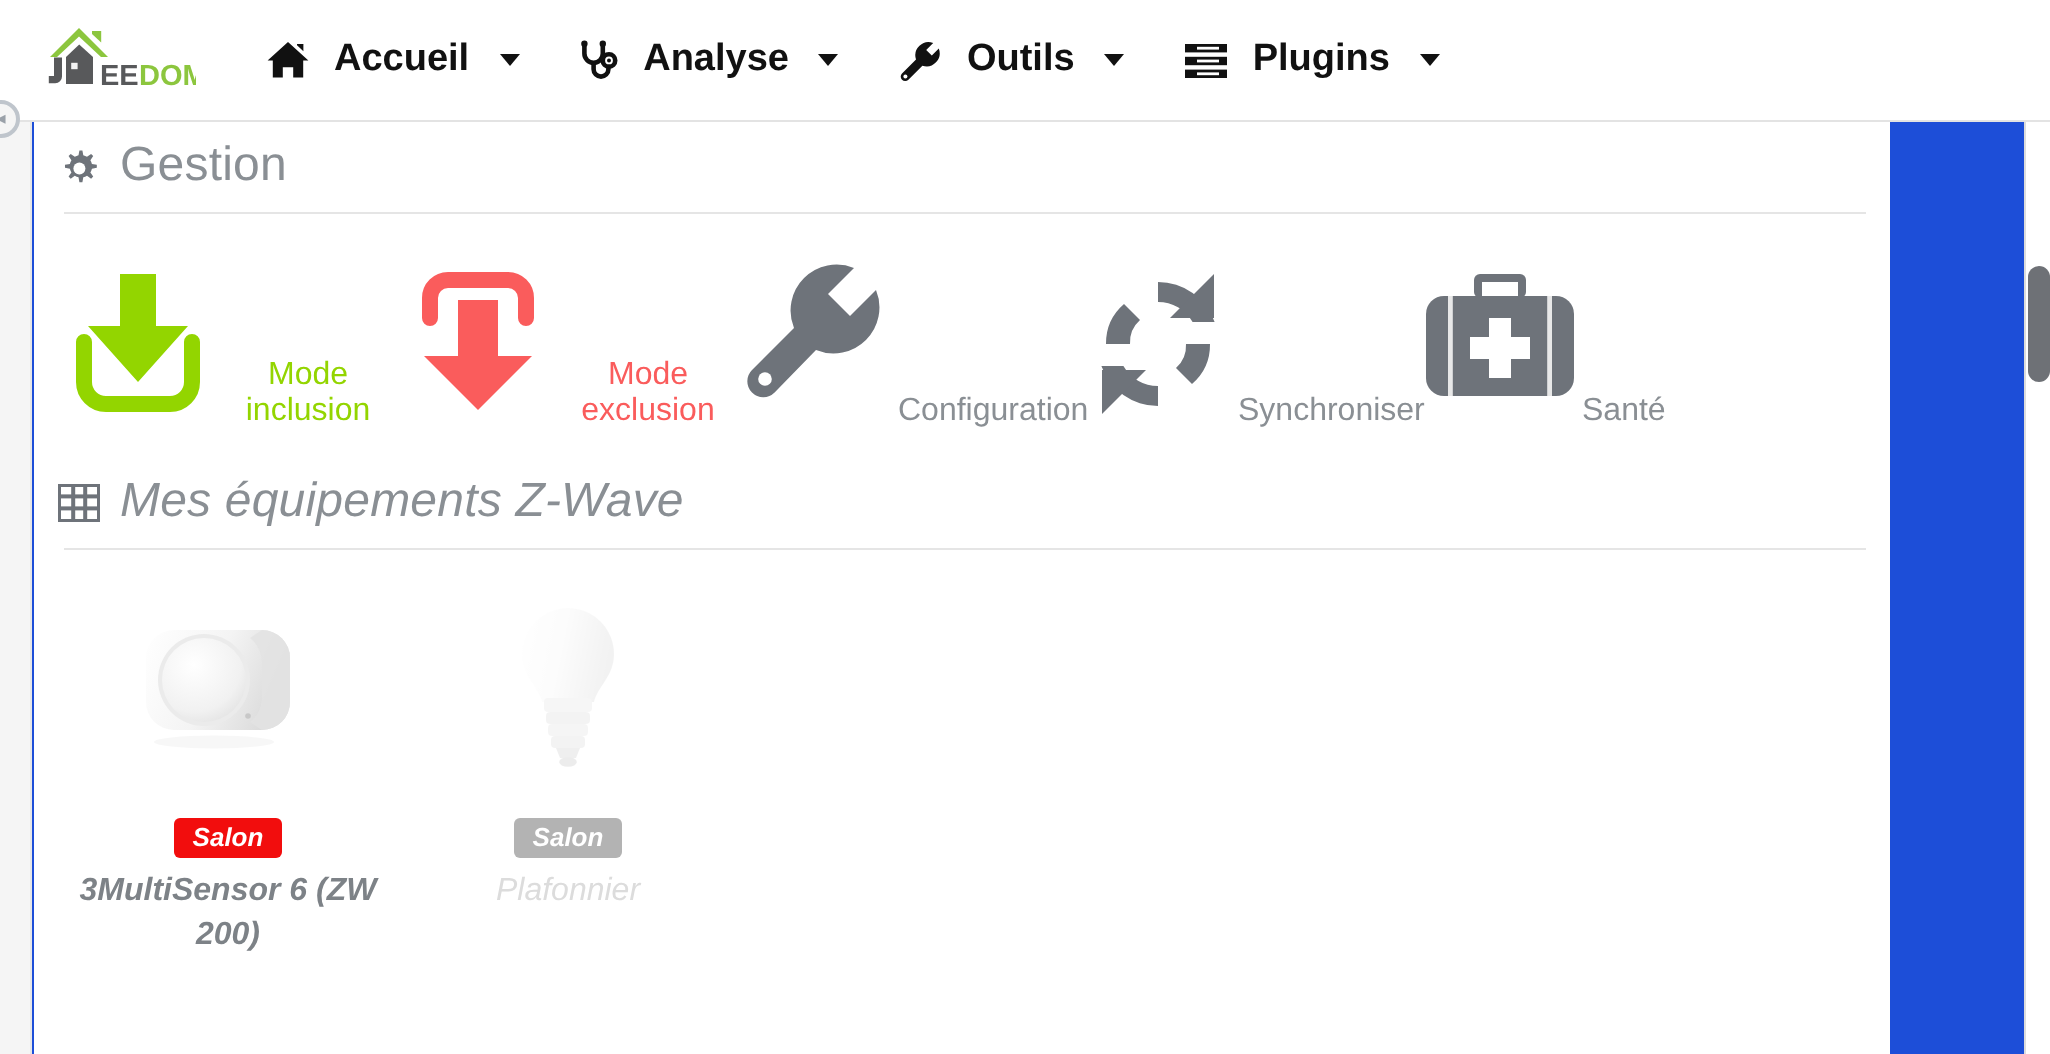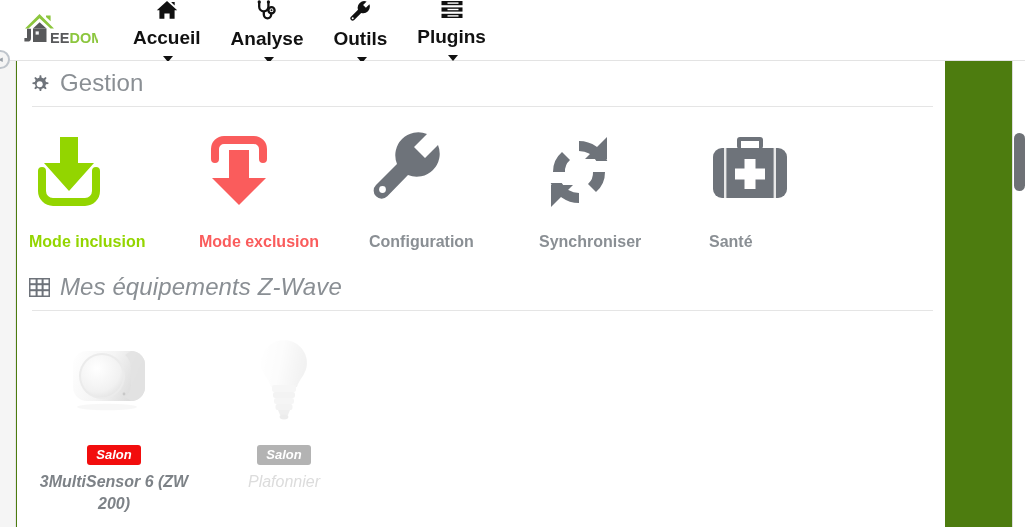--- a/index.html
+++ b/index.html
@@ -2,44 +2,44 @@
 <html><head>
 <meta charset="utf-8">
 <style>
   * { box-sizing: border-box; margin: 0; padding: 0; }
   html, body {
     width: 1025px; height: 527px;
     font-family: "Liberation Sans", sans-serif;
     background: #ffffff;
     overflow: hidden;
   }
-  #app { position: relative; width: 1025px; height: 527px; background:#4d7c0f; }
+  #app { position: relative; width: 1025px; height: 527px; background:#1d4ed8; }
 
   
   .navbar {
     position: absolute; top: 0; left: 0;
     width: 1025px; height: 61px;
     background: #ffffff;
     border-bottom: 1px solid #e3e3e3;
     display: flex; align-items: center;
   }
   .brand {
     position: relative;
     width: 88px; height: 44px;
     margin-left: 12px; margin-right: 18px;
     display: flex; align-items: center;
   }
   .brand svg { display:block; }
 
   .nav-items { display: flex; align-items: center; height: 100%; }
   .nav-item {
-    display: flex; align-items: center; gap: 7px;
+    display: flex; align-items: center; gap: 12px;
     height: 61px; padding: 0 15px;
     color: #111; font-size: 19px; font-weight: bold;
-    cursor: pointer; white-space: nowrap; flex-direction: column;
+    cursor: pointer; white-space: nowrap;
   }
   .nav-item .nav-ico { display: flex; align-items: center; }
   .nav-item .nav-ico svg { display:block; }
   .caret {
     width: 0; height: 0; margin-left: 3px;
     border-left: 5px solid transparent;
     border-right: 5px solid transparent;
     border-top: 6px solid #111;
   }
 
@@ -82,24 +82,23 @@
     margin: 9px 0 0 3px;
   }
 
   
   .tile-row {
     display: flex;
     padding-top: 22px;
   }
   .tile {
     width: 170px;
-    display: flex; flex-direction: column; align-items: flex-start;
+    display: flex; flex-direction: row; align-items: flex-end;
     cursor: pointer;
     text-decoration: none;
-    font-weight: bold;
   }
   .tile .tile-icon {
     height: 86px;
     display: flex; align-items: center; justify-content: center;
   }
   .tile .tile-icon svg { display:block; }
   .tile .tile-label {
     margin-top: 18px;
     font-size: 16px;
     color: #8a8f94;

